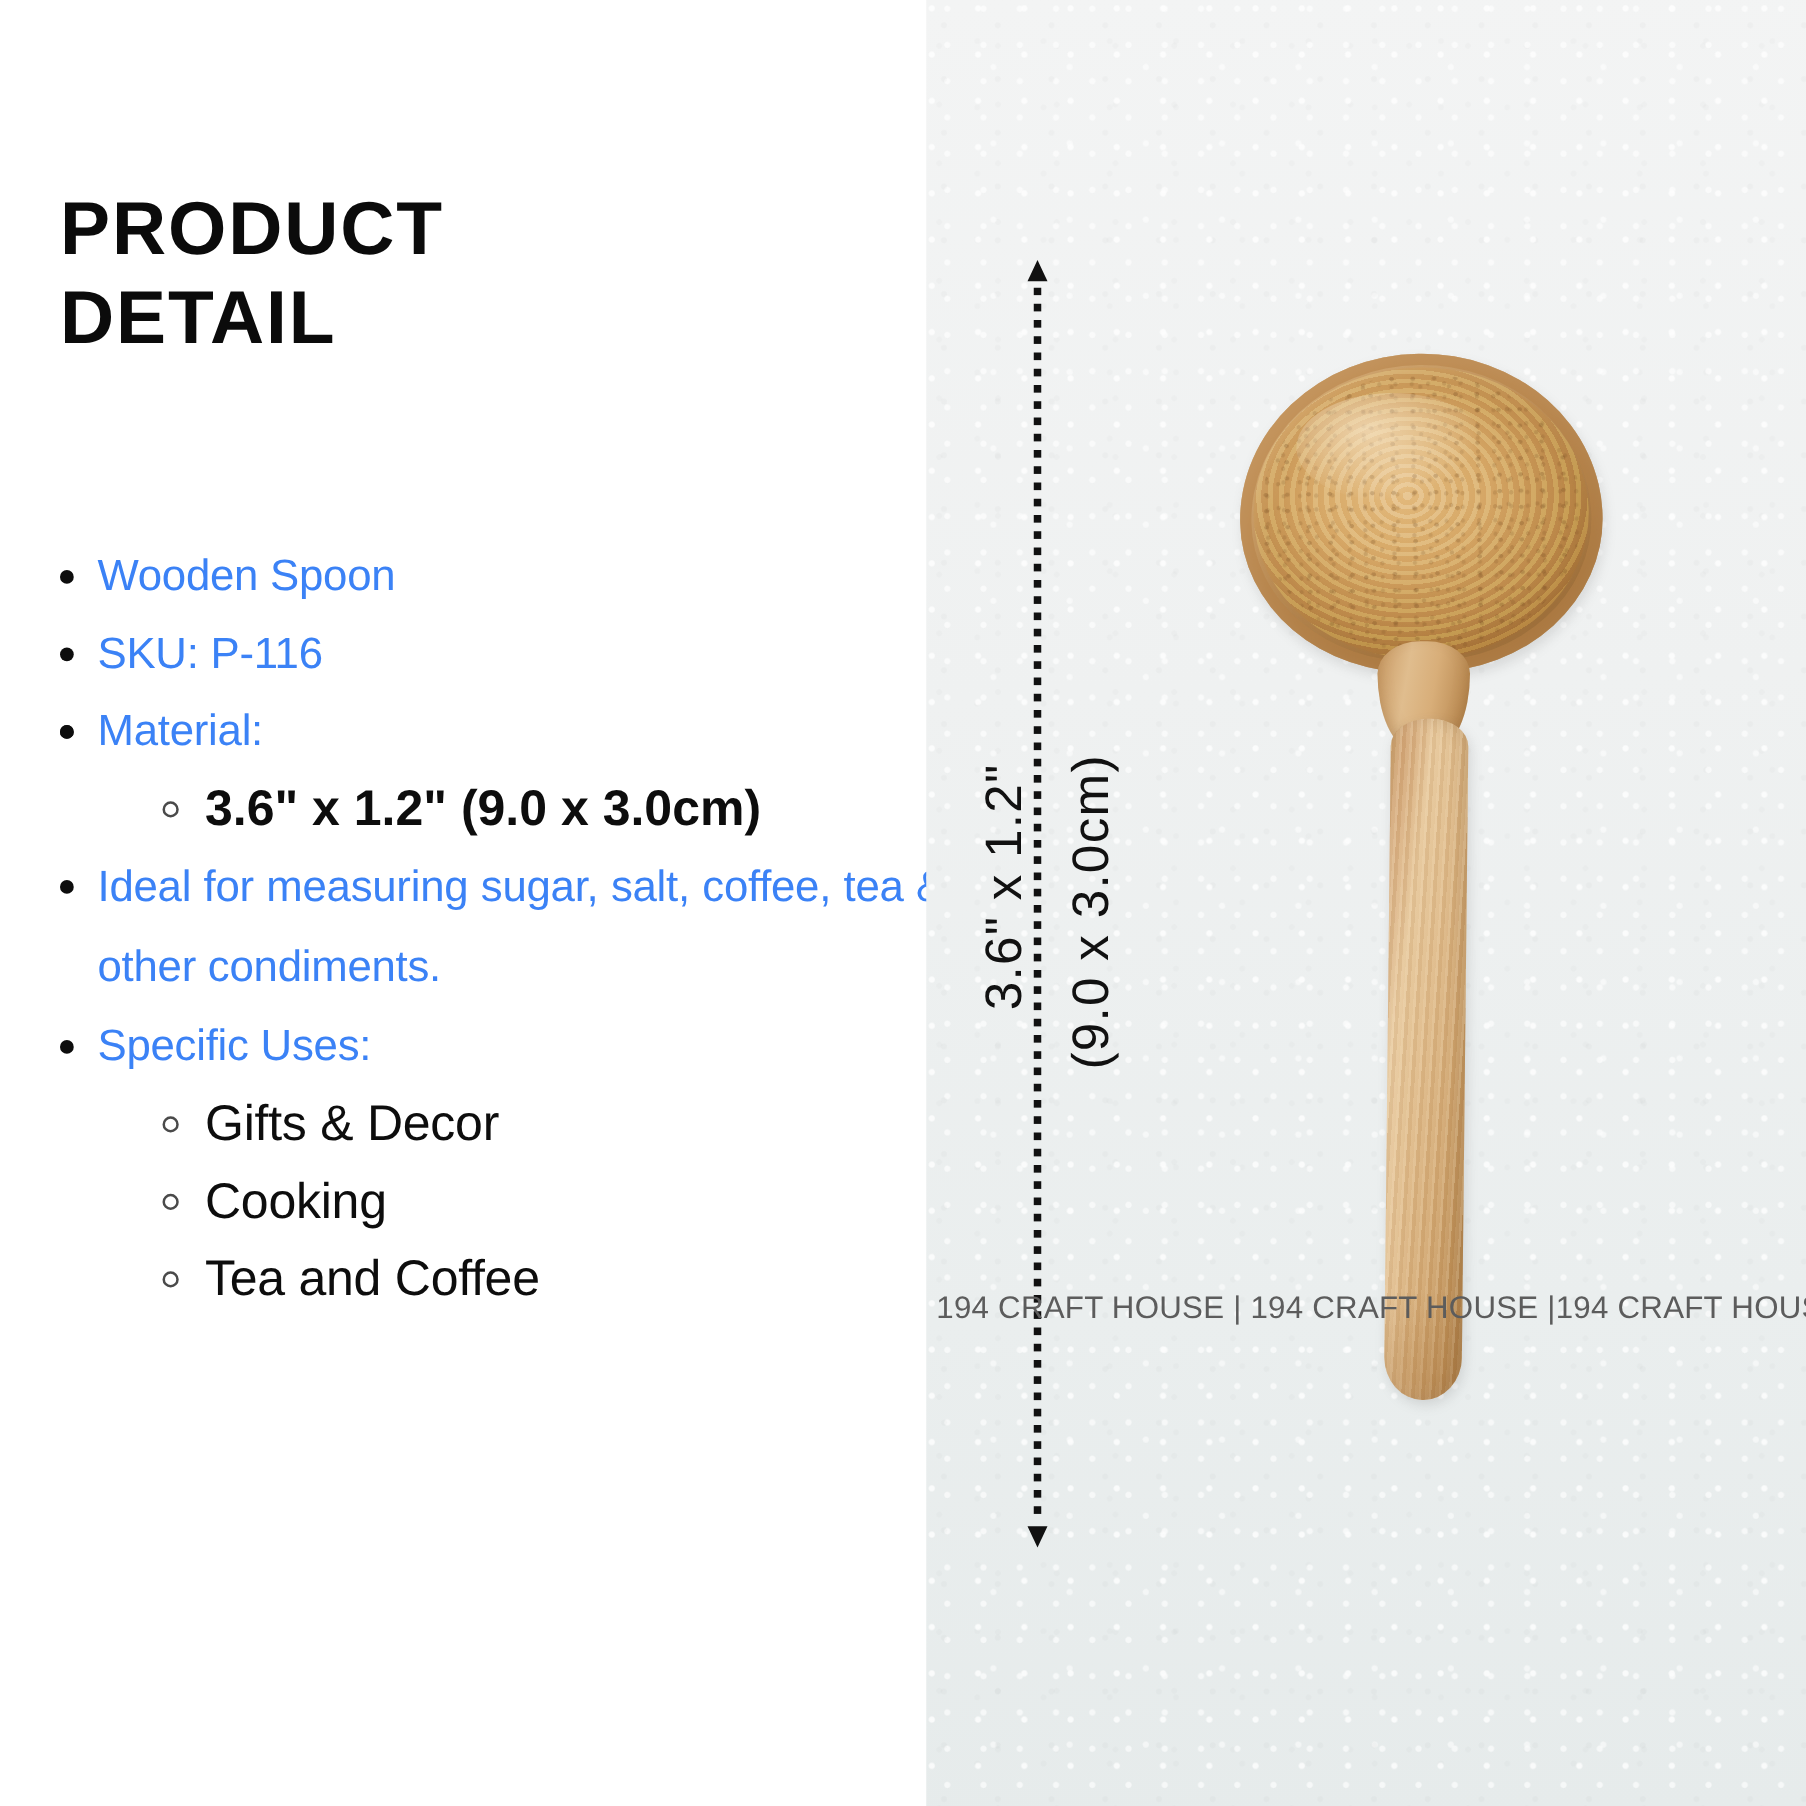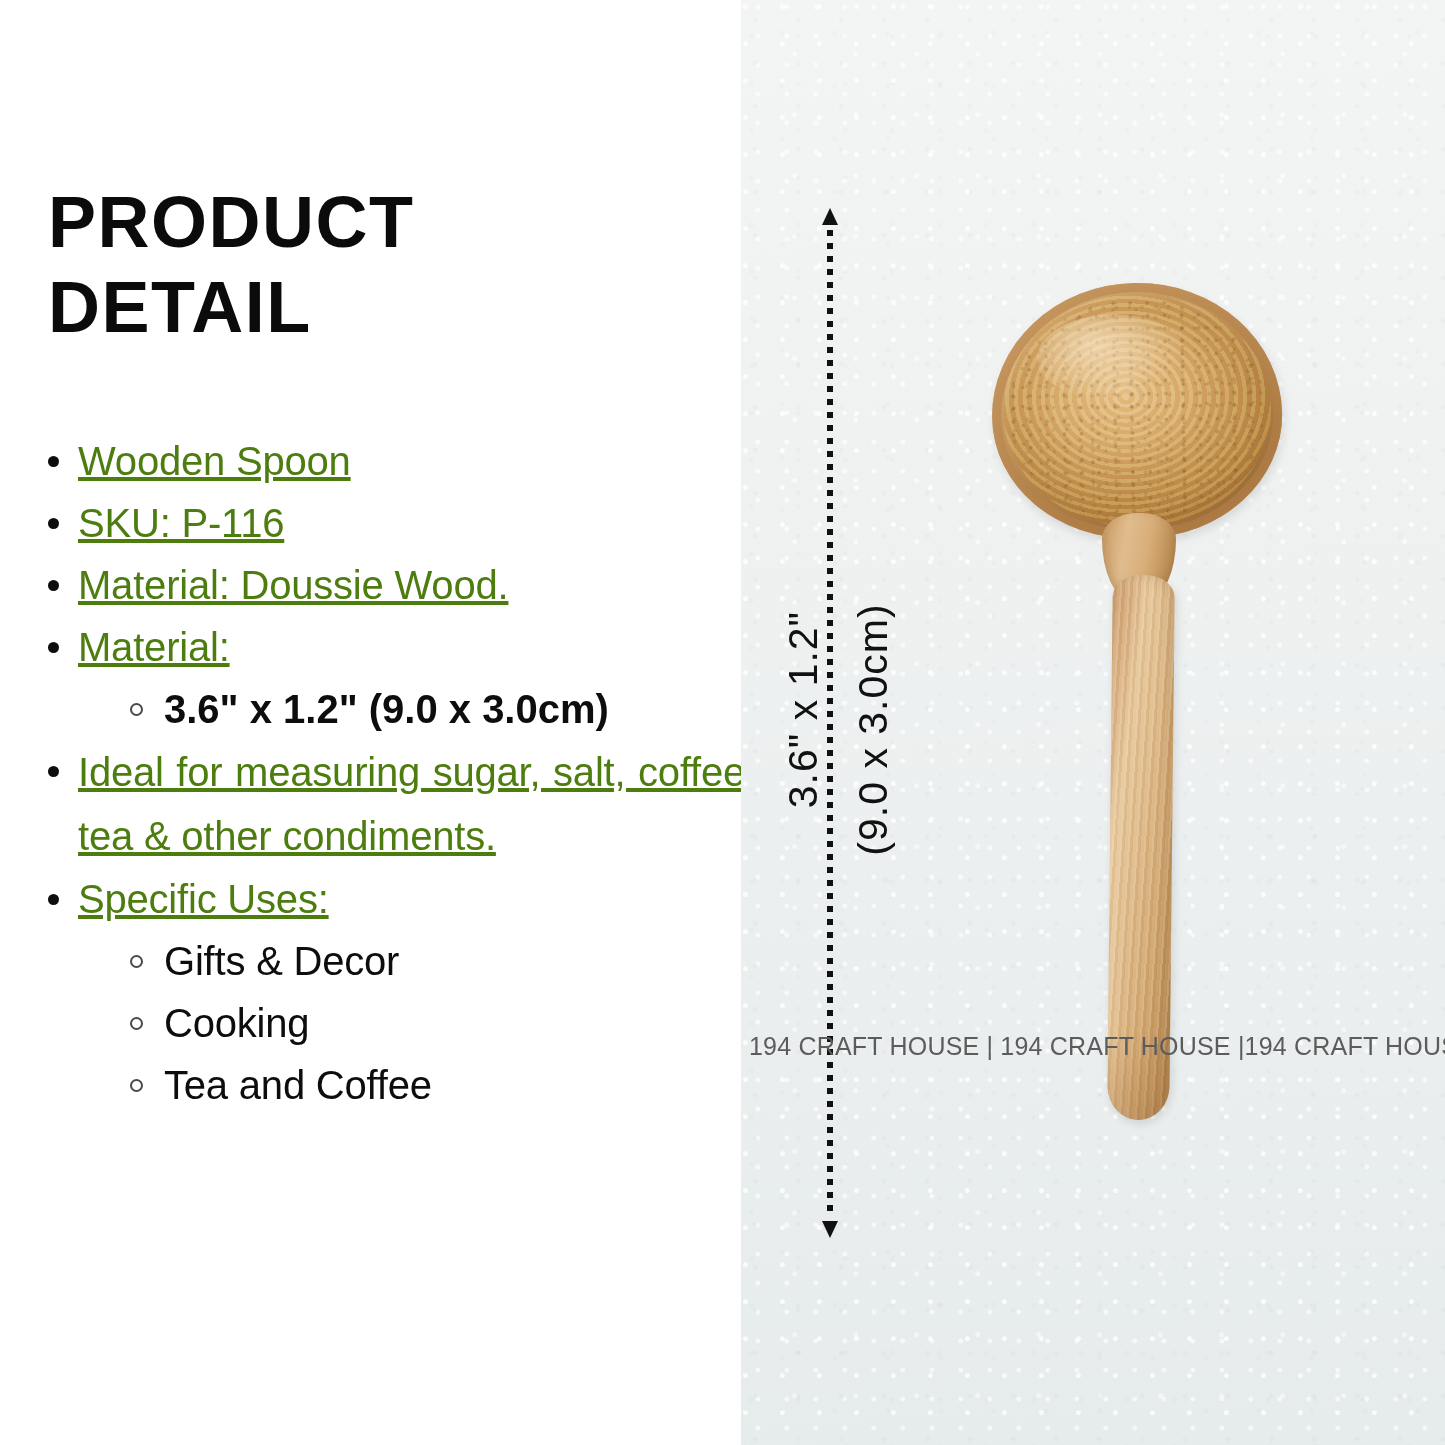--- a/index.html
+++ b/index.html
@@ -11,34 +11,32 @@
   }
   .page { position:relative; width:1445px; height:1445px; background:#fff; }
 
   
   .left-panel {
     position:absolute; left:0; top:0; width:741px; height:1445px;
     background:#ffffff;
   }
   .title {
     position:absolute; left:48px; top:148px; width:660px;
-    font-size:72px; font-weight:700; line-height:1.18;
+    font-size:60px; font-weight:700; line-height:1.18;
     letter-spacing:1.5px; color:#0b0b0b;
     font-family:"Liberation Sans", sans-serif;
-    margin-top:32px;
   }
 
   .spec-list { position:absolute; left:42px; top:430px; width:690px; }
 
   .li {
     position:relative; padding-left:36px;
-    font-size:40px; line-height:62px; color:#4d7c0f;
+    font-size:35px; line-height:62px; color:#3b82f6;
     font-family:"Liberation Sans", sans-serif;
     letter-spacing:-0.2px;
-    text-decoration:underline;
   }
   .li > .bullet-dot {
     position:absolute; left:6px; top:26px;
     width:11px; height:11px; border-radius:50%;
     background:#0d0d0d;
   }
   .li.wrap { padding-left:36px; line-height:64px; }
   .li.wrap .txt-justify {
     display:block; text-align:justify; text-align-last:left;
     width:678px;
@@ -203,21 +201,20 @@
         <span>Wooden Spoon</span>
       </div>
 
       <div class="li">
         <span class="bullet-dot"></span>
         <span>SKU: P-116</span>
       </div>
 
       <div class="li">
         <span class="bullet-dot"></span>
-        <span>Material: Doussie Wood.</span>
       </div>
 
       <div class="li">
         <span class="bullet-dot"></span>
         <span>Material:</span>
       </div>
 
       <div class="sub-li bold">
         <span class="bullet-ring"></span>
         <span>3.6" x 1.2" (9.0 x 3.0cm)</span>

